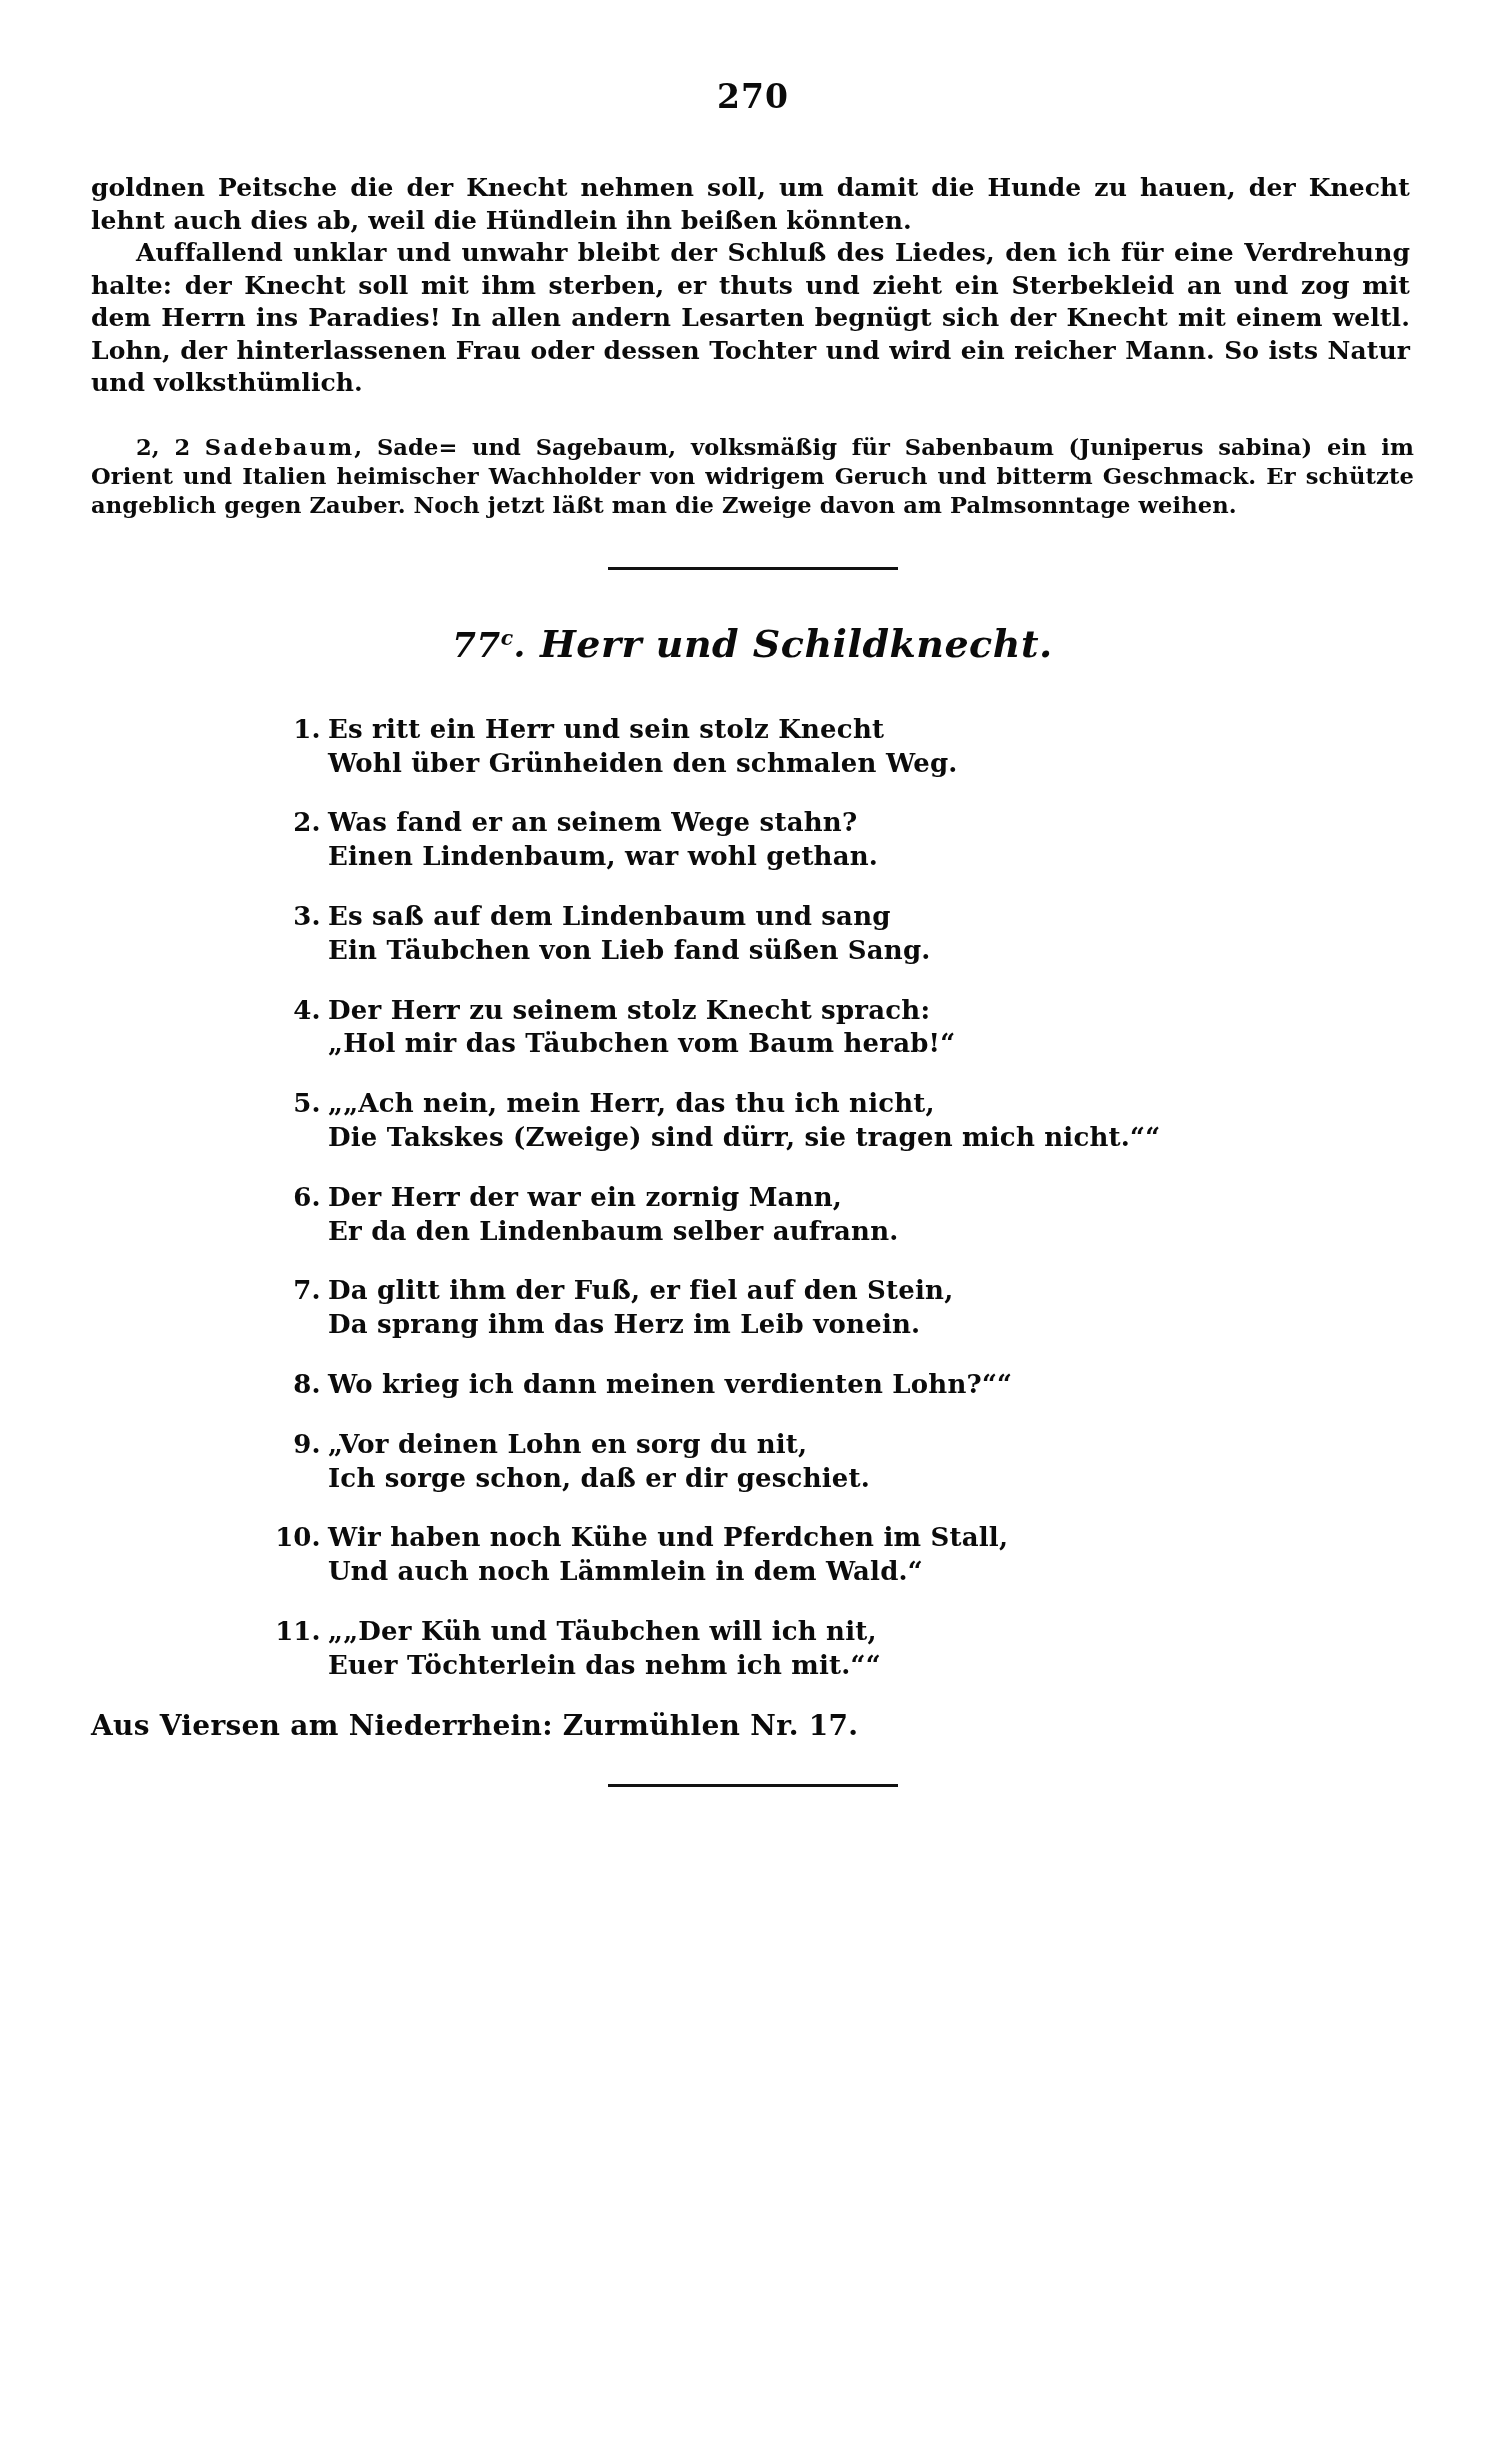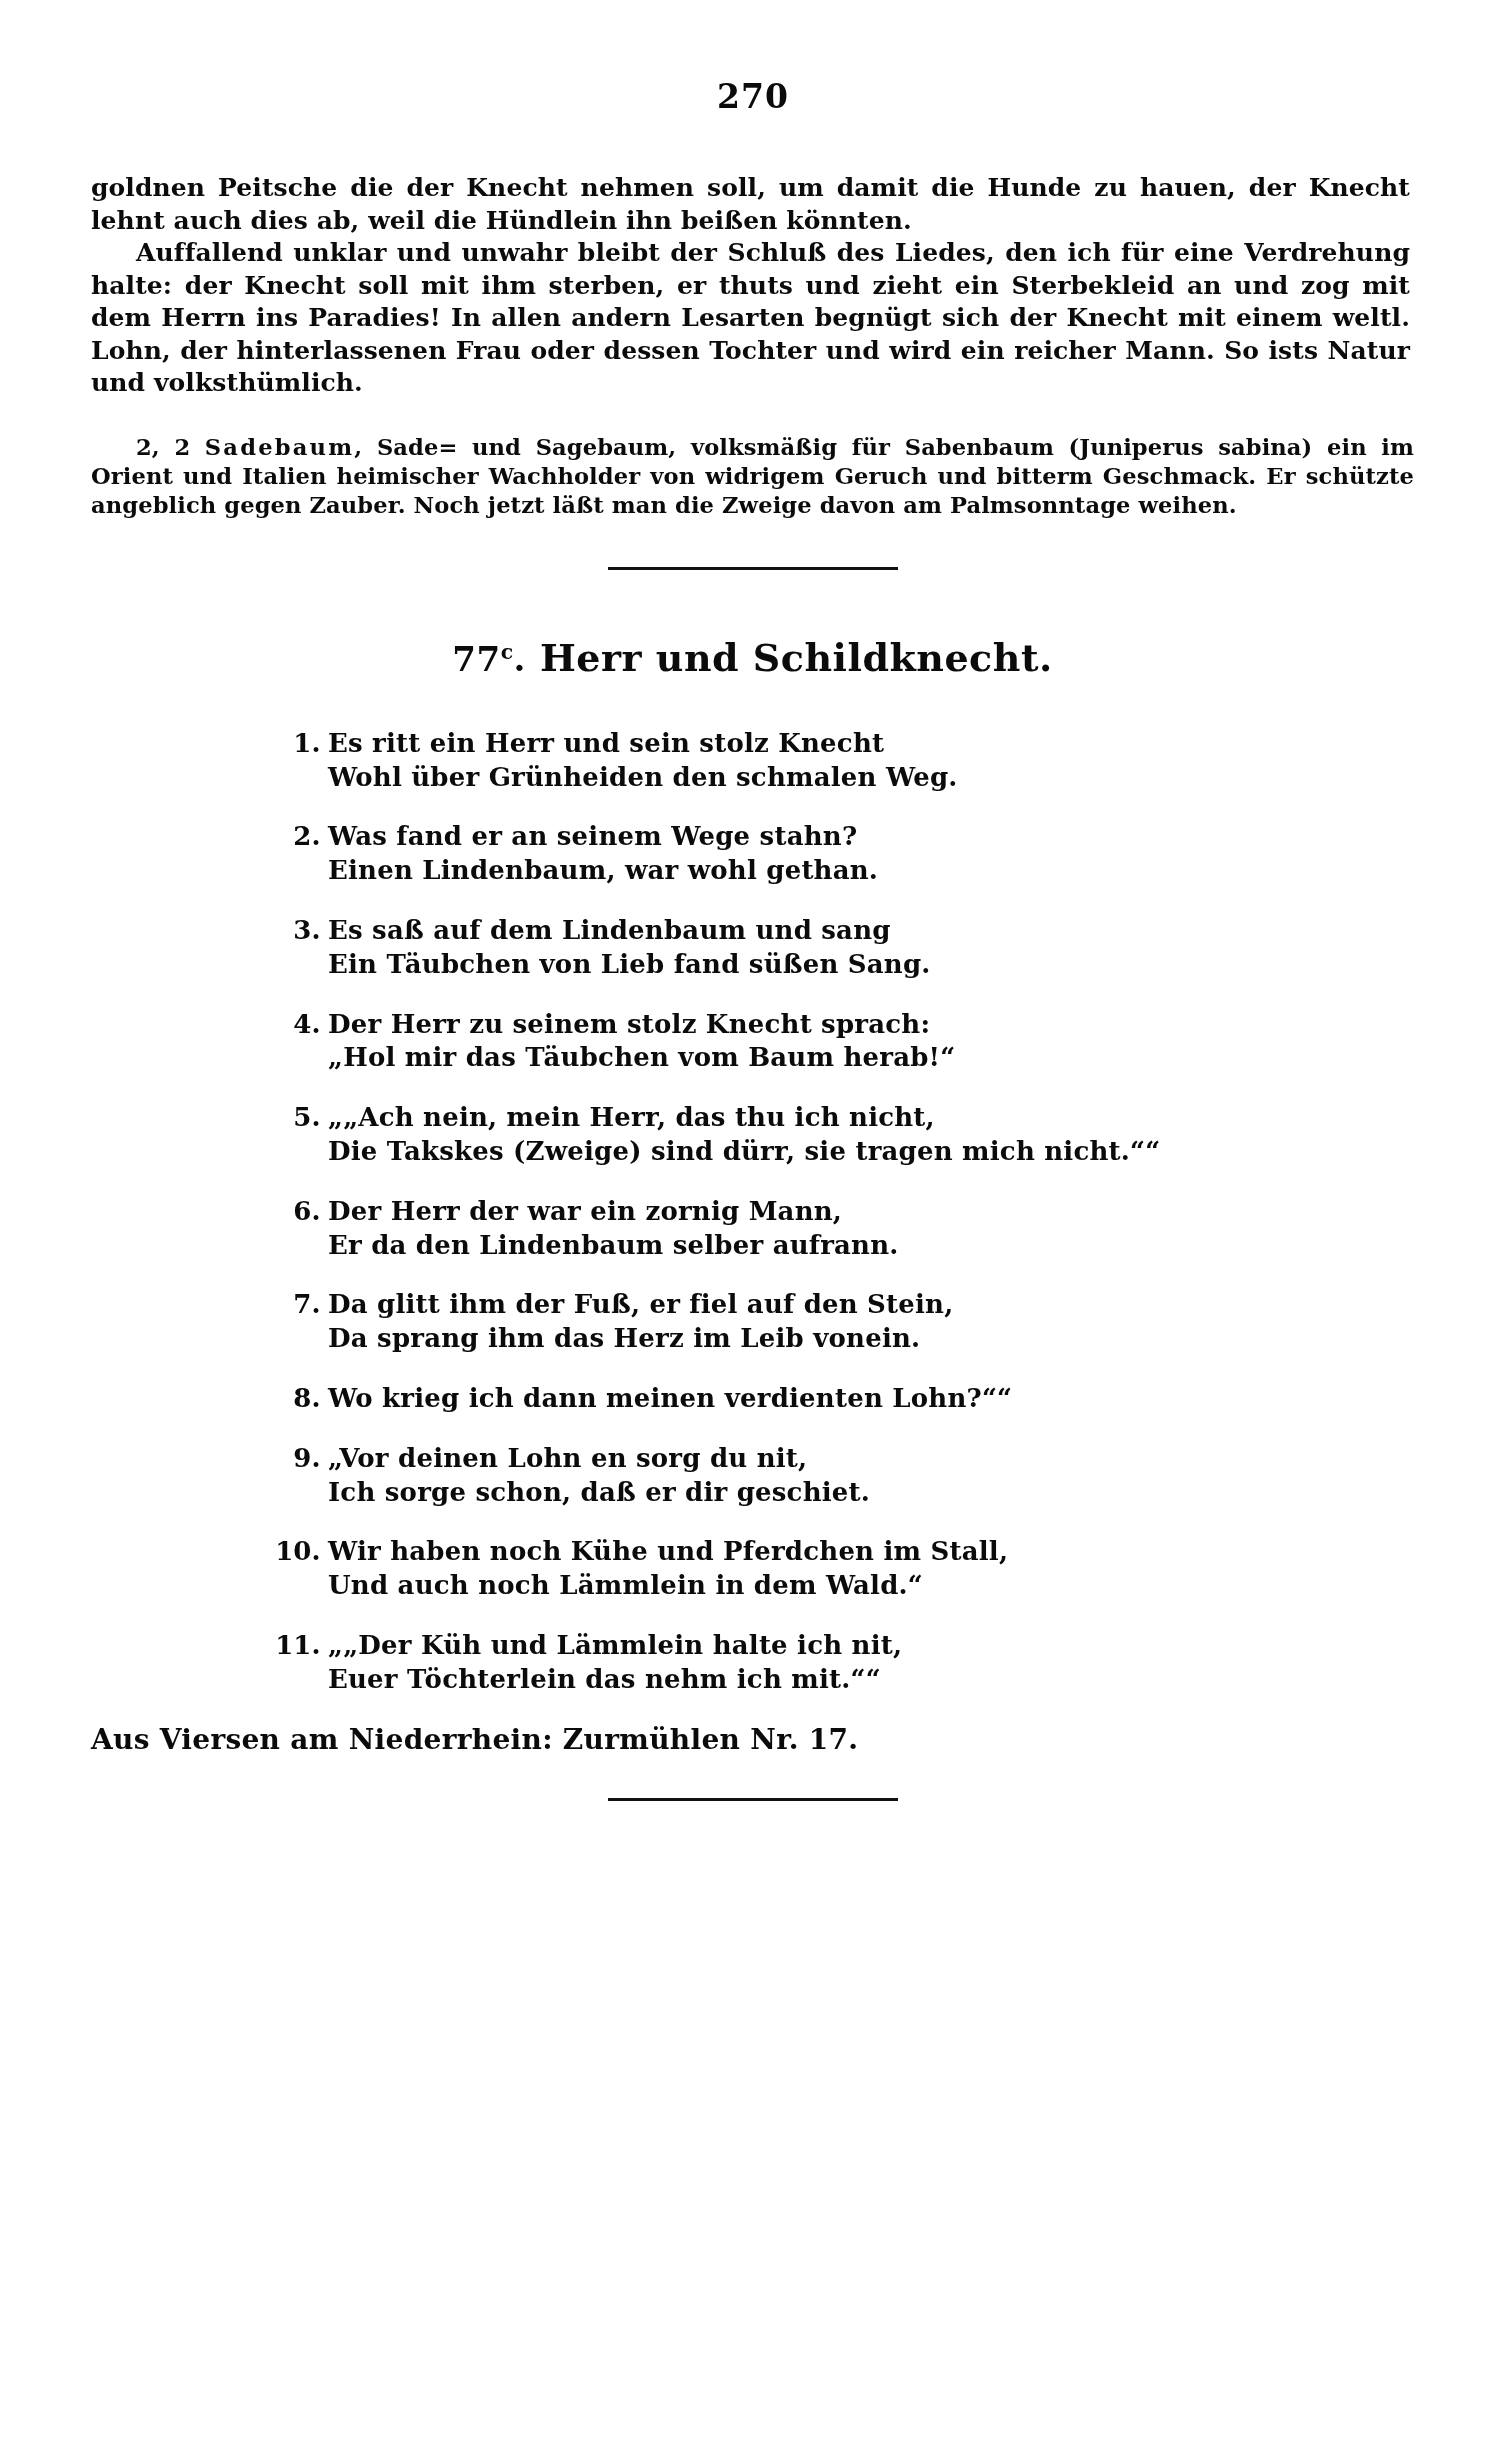--- a/index.html
+++ b/index.html
@@ -75,25 +75,26 @@
     background: #111111;
     margin: 0 auto;
   }
   .rule-wrap-1 {
     margin-top: 46px;
     margin-bottom: 0;
   }
   
   .song-title {
     text-align: center;
-    margin-top: 65px;
+    margin-top: 51px;
     font-family: "DejaVu Serif", serif;
     font-weight: 700;
     font-size: 38px;
     letter-spacing: 0.5px;
+    font-style: italic;
   }
   .song-title .num {
     font-size: 34px;
     margin-right: 14px;
   }
   .song-title .sup {
     font-size: 20.4px;
     vertical-align: super;
   }
   
@@ -240,21 +241,21 @@
         <div class="num">10.</div>
         <div class="lines">
           <div>Wir haben noch Kühe und Pferdchen im Stall,</div>
           <div>Und auch noch Lämmlein in dem Wald.“</div>
         </div>
       </div>
 
       <div class="stanza">
         <div class="num">11.</div>
         <div class="lines">
-          <div>„„Der Küh und Lämmlein halte ich nit,</div>
+          <div>„„Der Küh und Täubchen will ich nit,</div>
           <div>Euer Töchterlein das nehm ich mit.““</div>
         </div>
       </div>
 
 
     </div>
 
     <div class="source">Aus Viersen am Niederrhein: Zurmühlen Nr. 17.</div>
 
     <div class="rule rule-wrap-2"></div>

